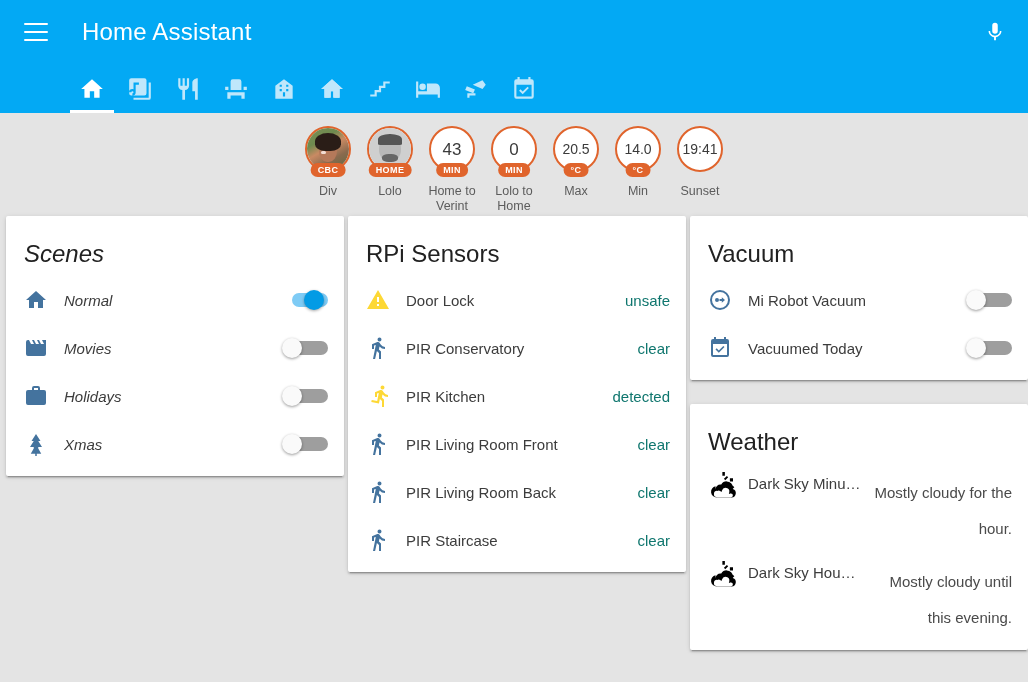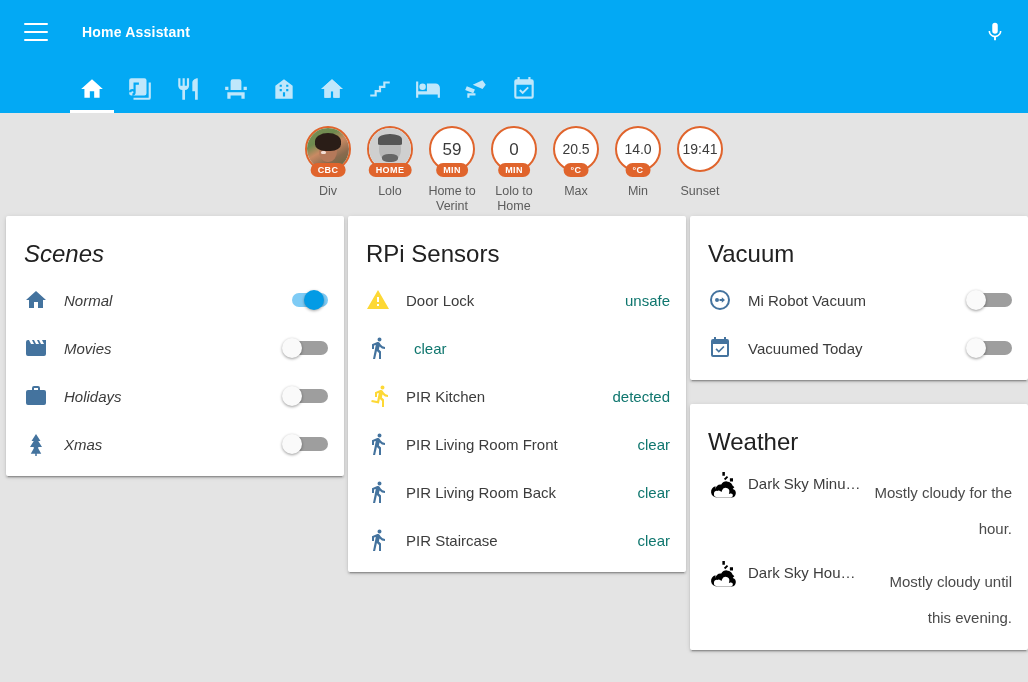--- a/index.html
+++ b/index.html
@@ -21,21 +21,21 @@
     display: flex; align-items: center;
   }
   .menu-btn {
     width: 24px; height: 18px;
     margin-left: 24px; margin-right: 34px;
     display: flex; flex-direction: column; justify-content: space-between;
     cursor: pointer;
   }
   .menu-btn span { display: block; height: 2px; background: #fff; border-radius: 1px; }
   .app-title {
-    color: #fff; font-size: 14px; font-weight: 700; letter-spacing: .2px;
+    color: #fff; font-size: 24px; font-weight: 400; letter-spacing: .2px;
   }
   .mic-btn {
     margin-left: auto; margin-right: 18px;
     width: 30px; height: 30px;
     display: flex; align-items: center; justify-content: center;
     cursor: pointer;
   }
 
   
   .tabs {
@@ -264,21 +264,21 @@
             <div style="position:absolute;left:22%;top:14%;width:56%;height:26%;border-radius:50% 50% 10% 10%;background:#555;"></div>
             <div style="position:absolute;left:30%;top:62%;width:40%;height:20%;border-radius:40%;background:#666;"></div>
           </div>
         </div>
         <span class="badge-pill">HOME</span>
       </div>
       <div class="badge-label">Lolo</div>
     </div>
     <div class="badge">
       <div class="badge-circle">
-        <span class="val">59</span>
+        <span class="val">43</span>
         <span class="badge-pill">MIN</span>
       </div>
       <div class="badge-label">Home to Verint</div>
     </div>
     <div class="badge">
       <div class="badge-circle">
         <span class="val">0</span>
         <span class="badge-pill">MIN</span>
       </div>
       <div class="badge-label">Lolo to Home</div>
@@ -375,20 +375,21 @@
             </div>
             <div class="row-name">Door Lock</div>
             <div class="row-state">unsafe</div>
           </div>
           <div class="row">
             <div class="row-ico">
               <svg width="24" height="24" viewBox="0 0 24 24">
                 <path fill="#44739e" d="M13.5 5.5a2 2 0 1 0-2-2 2 2 0 0 0 2 2M9.8 8.9 7 23h2.1l1.8-8 2.1 2v6h2v-7.5l-2.1-2 .6-3A7.3 7.3 0 0 0 19 13v-2a5.2 5.2 0 0 1-4.3-2.4l-1-1.6A1.9 1.9 0 0 0 12 6a2 2 0 0 0-.7.1L6 8.3V13h2V9.6z"></path>
               </svg>
             </div>
+            <div class="row-name">PIR Conservatory</div>
             <div class="row-state">clear</div>
           </div>
           <div class="row">
             <div class="row-ico">
               <svg width="24" height="24" viewBox="0 0 24 24">
                 <path fill="#fdd835" d="M16.5 5.5a2 2 0 1 0-2-2 2 2 0 0 0 2 2M12.9 19.4l1-4.4 2.1 2v6h2v-7.5l-2.1-2 .6-3A7.3 7.3 0 0 0 22 13v-2a5 5 0 0 1-4.2-2.4l-1-1.6A2 2 0 0 0 15 6a2 2 0 0 0-.7.1L9 8.3V13h2V9.6l1.8-.7L11.2 17l-5.5-1.1-.4 2 7.6 1.5z"></path>
               </svg>
             </div>
             <div class="row-name">PIR Kitchen</div>
             <div class="row-state">detected</div>

